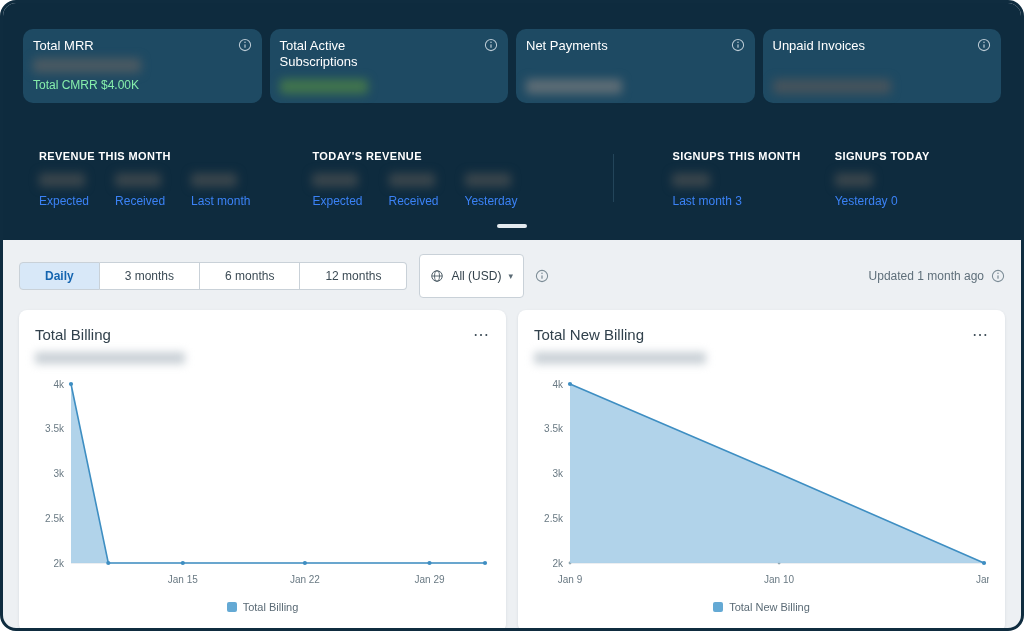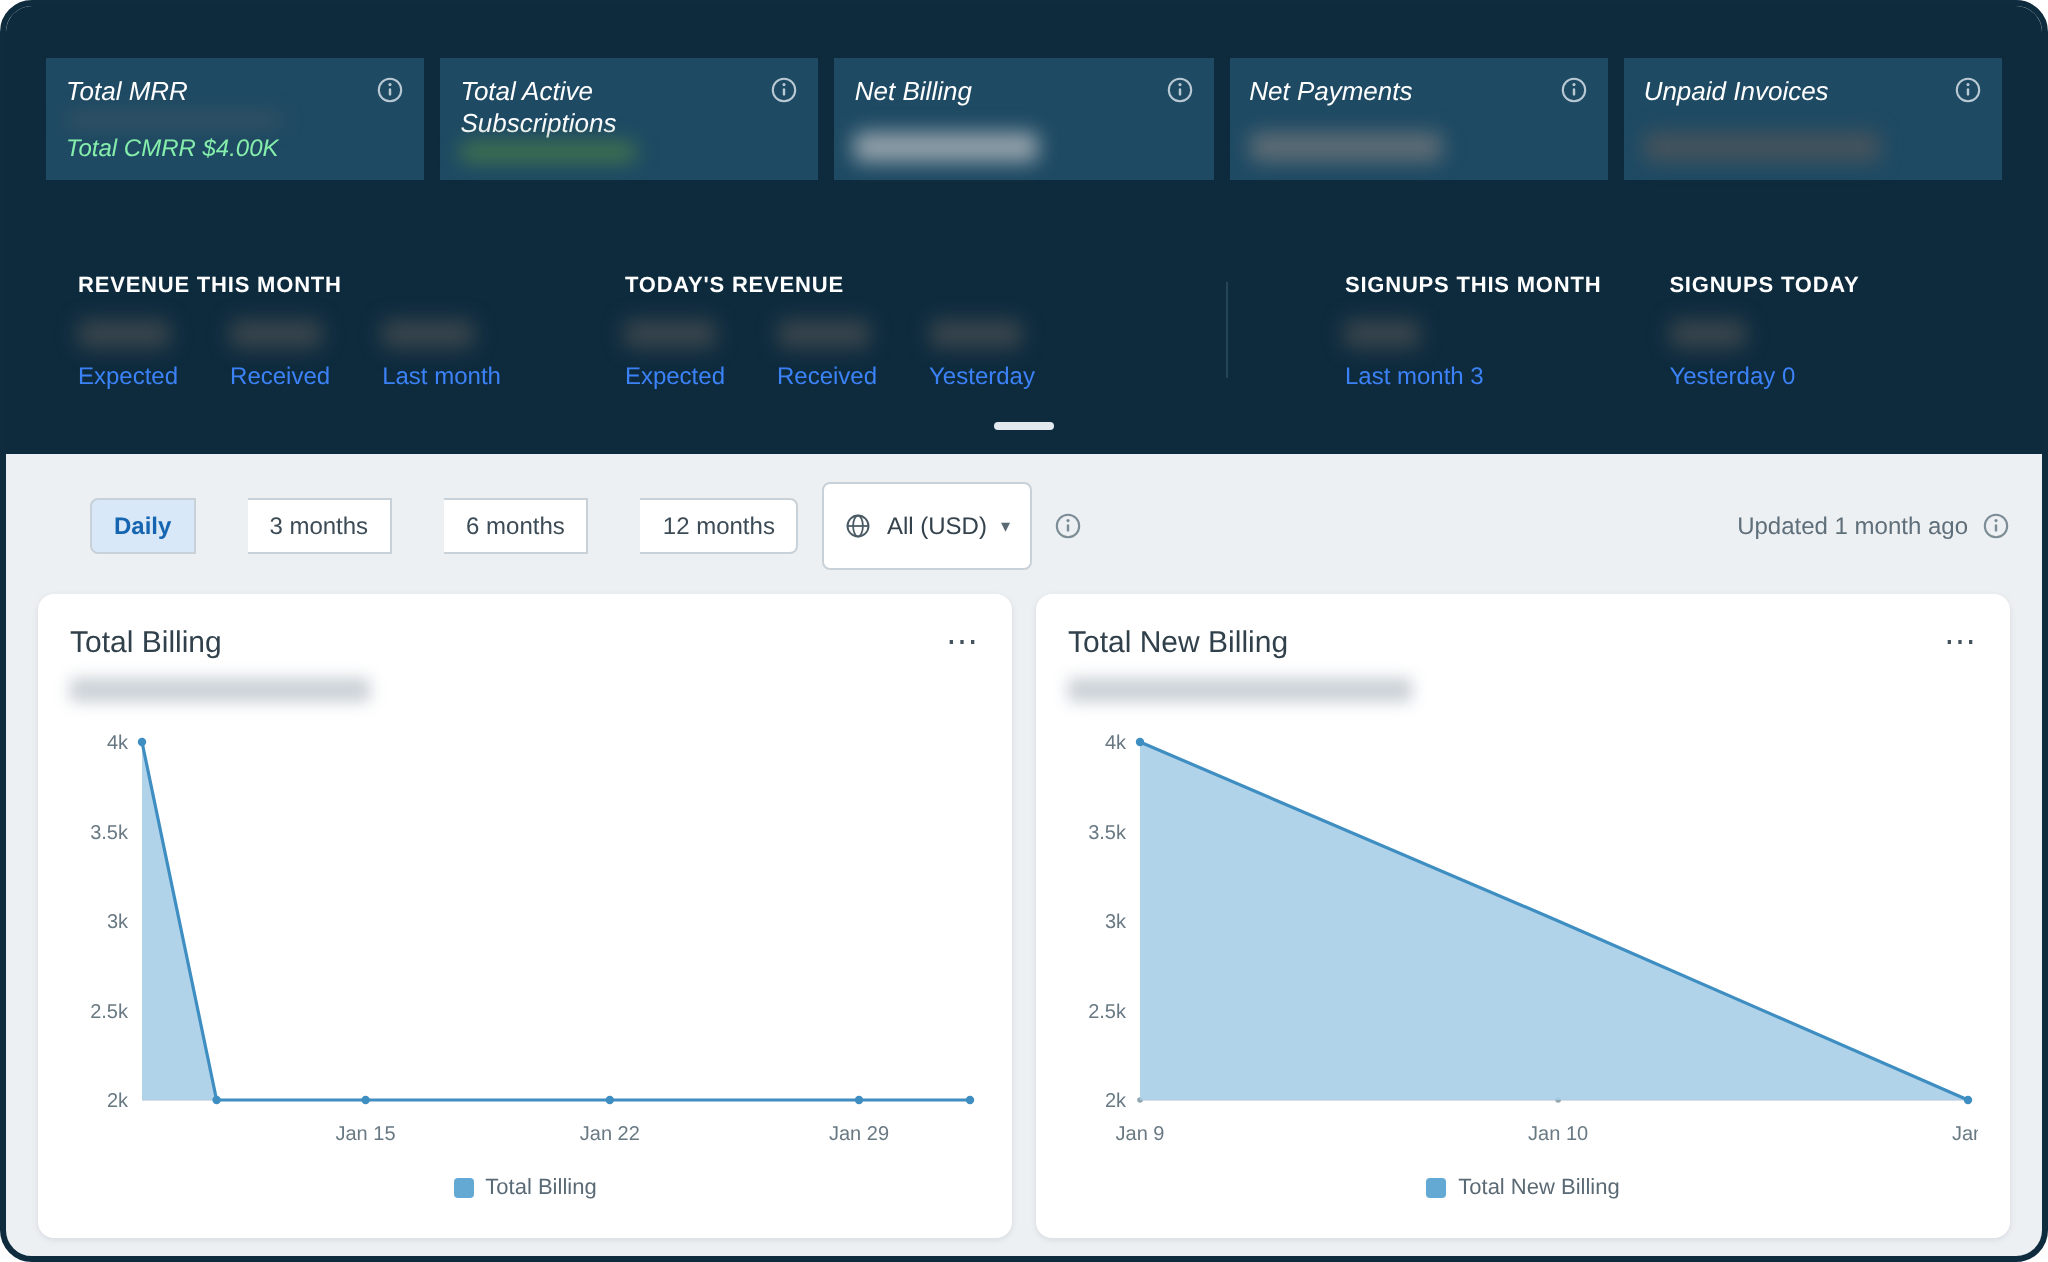--- a/index.html
+++ b/index.html
@@ -5,22 +5,22 @@
   * { box-sizing: border-box; margin: 0; padding: 0; }
   html,body { width:1024px; height:631px; background:#ffffff; font-family:"Liberation Sans", sans-serif; }
   .frame{
     width:1024px; height:631px; border:3px solid #0f2c3f; border-radius:16px;
     overflow:hidden; background:#edf0f3; display:flex; flex-direction:column;
   }
   
   .topbar{ background:#0e2b3e; padding:26px 20px 12px; }
   .cards-row{ display:flex; gap:8px; }
   .kpi-card{
-    flex:1; height:61px; background:#1e4a63; border-radius:0;
-    padding:9px 10px; display:flex; flex-direction:column; position:relative;font-style:italic;
+    flex:1; height:74px; background:#1e4a63; border-radius:10px;
+    padding:9px 10px; display:flex; flex-direction:column; position:relative;
   }
   .kpi-top{ display:flex; justify-content:space-between; align-items:flex-start; }
   .kpi-title{ font-size:13px; color:#ffffff; line-height:1.25; max-width:122px; }
   .kpi-foot{ font-size:12px; color:#86efac; margin-top:5px; }
   .info{ display:inline-flex; width:14px; height:14px; flex:none; cursor:pointer; }
   .info svg{ width:100%; height:100%; }
   .topbar .info{ color:#b9c9d3; }
   
   .bv{ border-radius:3px; filter:blur(5px); }
   .cb{ height:15px; margin-top:auto; }
@@ -40,21 +40,21 @@
   .g2{ margin-left:62px; }
   .vdiv{ width:1px; height:48px; background:#23455a; margin:4px 58px 0 96px; }
   .g4{ margin-left:34px; }
   .handle{ width:30px; height:4px; border-radius:2px; background:#e3eaef; margin:16px auto 0; cursor:grab; }
   
   .main{ flex:1; padding:22px 16px 16px; display:flex; flex-direction:column; }
   .toolbar{ display:flex; align-items:center; height:28px; }
   .seg{ display:flex; }
   .seg button{
     font-family:inherit; font-size:12px; color:#3c4b55; background:#ffffff;
-    border:1px solid #c9d1d8; border-left:none; padding:6px 11px; cursor:pointer; height:28px;margin-left:26px;
+    border:1px solid #c9d1d8; border-left:none; padding:6px 25px; cursor:pointer; height:28px;
   }
   .seg button:first-child{ border-left:1px solid #c9d1d8; border-radius:4px 0 0 4px; }
   .seg button:last-child{ border-radius:0 4px 4px 0; }
   .seg button.active{ background:#d8e8f8; color:#1565b0; font-weight:700; }
   .dd{
     margin-left:12px; display:flex; align-items:center; gap:7px; height:44px;
     background:#ffffff; border:1px solid #c9d1d8; border-radius:4px; padding:0 10px;
     font-size:12px; color:#33424c; cursor:pointer; font-family:inherit;
   }
   .dd .caret{ font-size:9px; color:#5a6a74; }
@@ -111,33 +111,20 @@
               <svg viewBox="0 0 16 16">
                 <circle cx="8" cy="8" r="6.4" fill="none" stroke="currentColor" stroke-width="1.2"></circle>
                 <rect x="7.3" y="7" width="1.4" height="4.2" rx="0.7" fill="currentColor"></rect>
                 <circle cx="8" cy="4.9" r="0.9" fill="currentColor"></circle>
               </svg>
             </span>
         </div>
         <div class="bv cb cb2"></div>
       </div>
 
-      <div class="kpi-card">
-        <div class="kpi-top">
-          <span class="kpi-title">Net Billing</span>
-          <span class="info">
-              <svg viewBox="0 0 16 16">
-                <circle cx="8" cy="8" r="6.4" fill="none" stroke="currentColor" stroke-width="1.2"></circle>
-                <rect x="7.3" y="7" width="1.4" height="4.2" rx="0.7" fill="currentColor"></rect>
-                <circle cx="8" cy="4.9" r="0.9" fill="currentColor"></circle>
-              </svg>
-            </span>
-        </div>
-        <div class="bv cb cb3"></div>
-      </div>
 
       <div class="kpi-card">
         <div class="kpi-top">
           <span class="kpi-title">Net Payments</span>
           <span class="info">
               <svg viewBox="0 0 16 16">
                 <circle cx="8" cy="8" r="6.4" fill="none" stroke="currentColor" stroke-width="1.2"></circle>
                 <rect x="7.3" y="7" width="1.4" height="4.2" rx="0.7" fill="currentColor"></rect>
                 <circle cx="8" cy="4.9" r="0.9" fill="currentColor"></circle>
               </svg>

